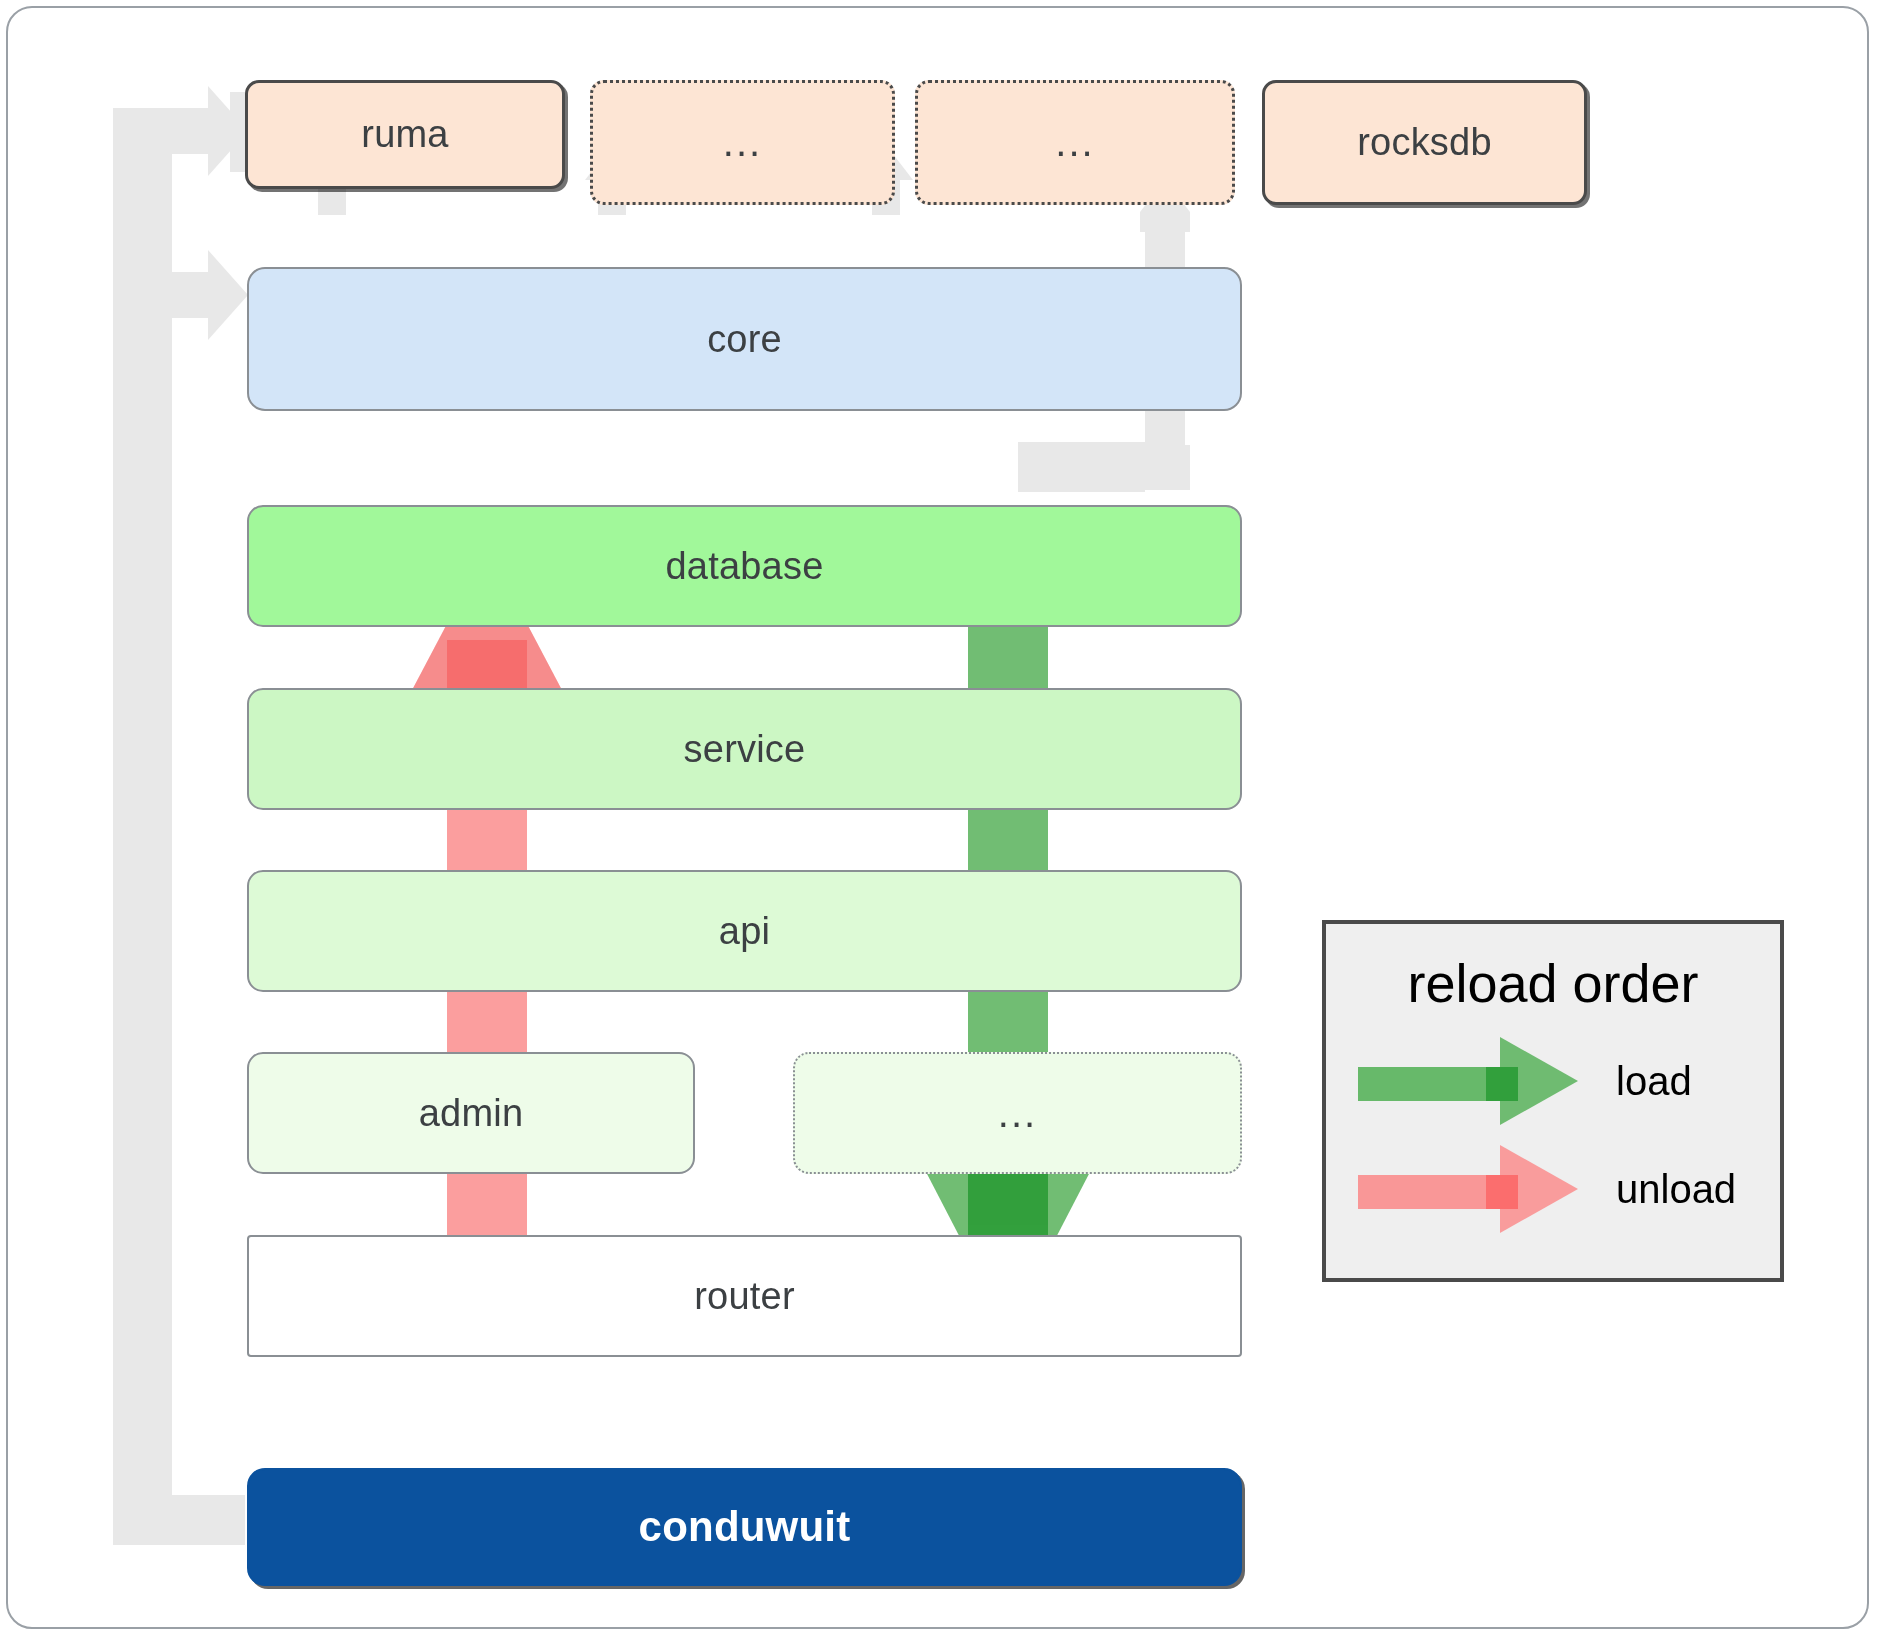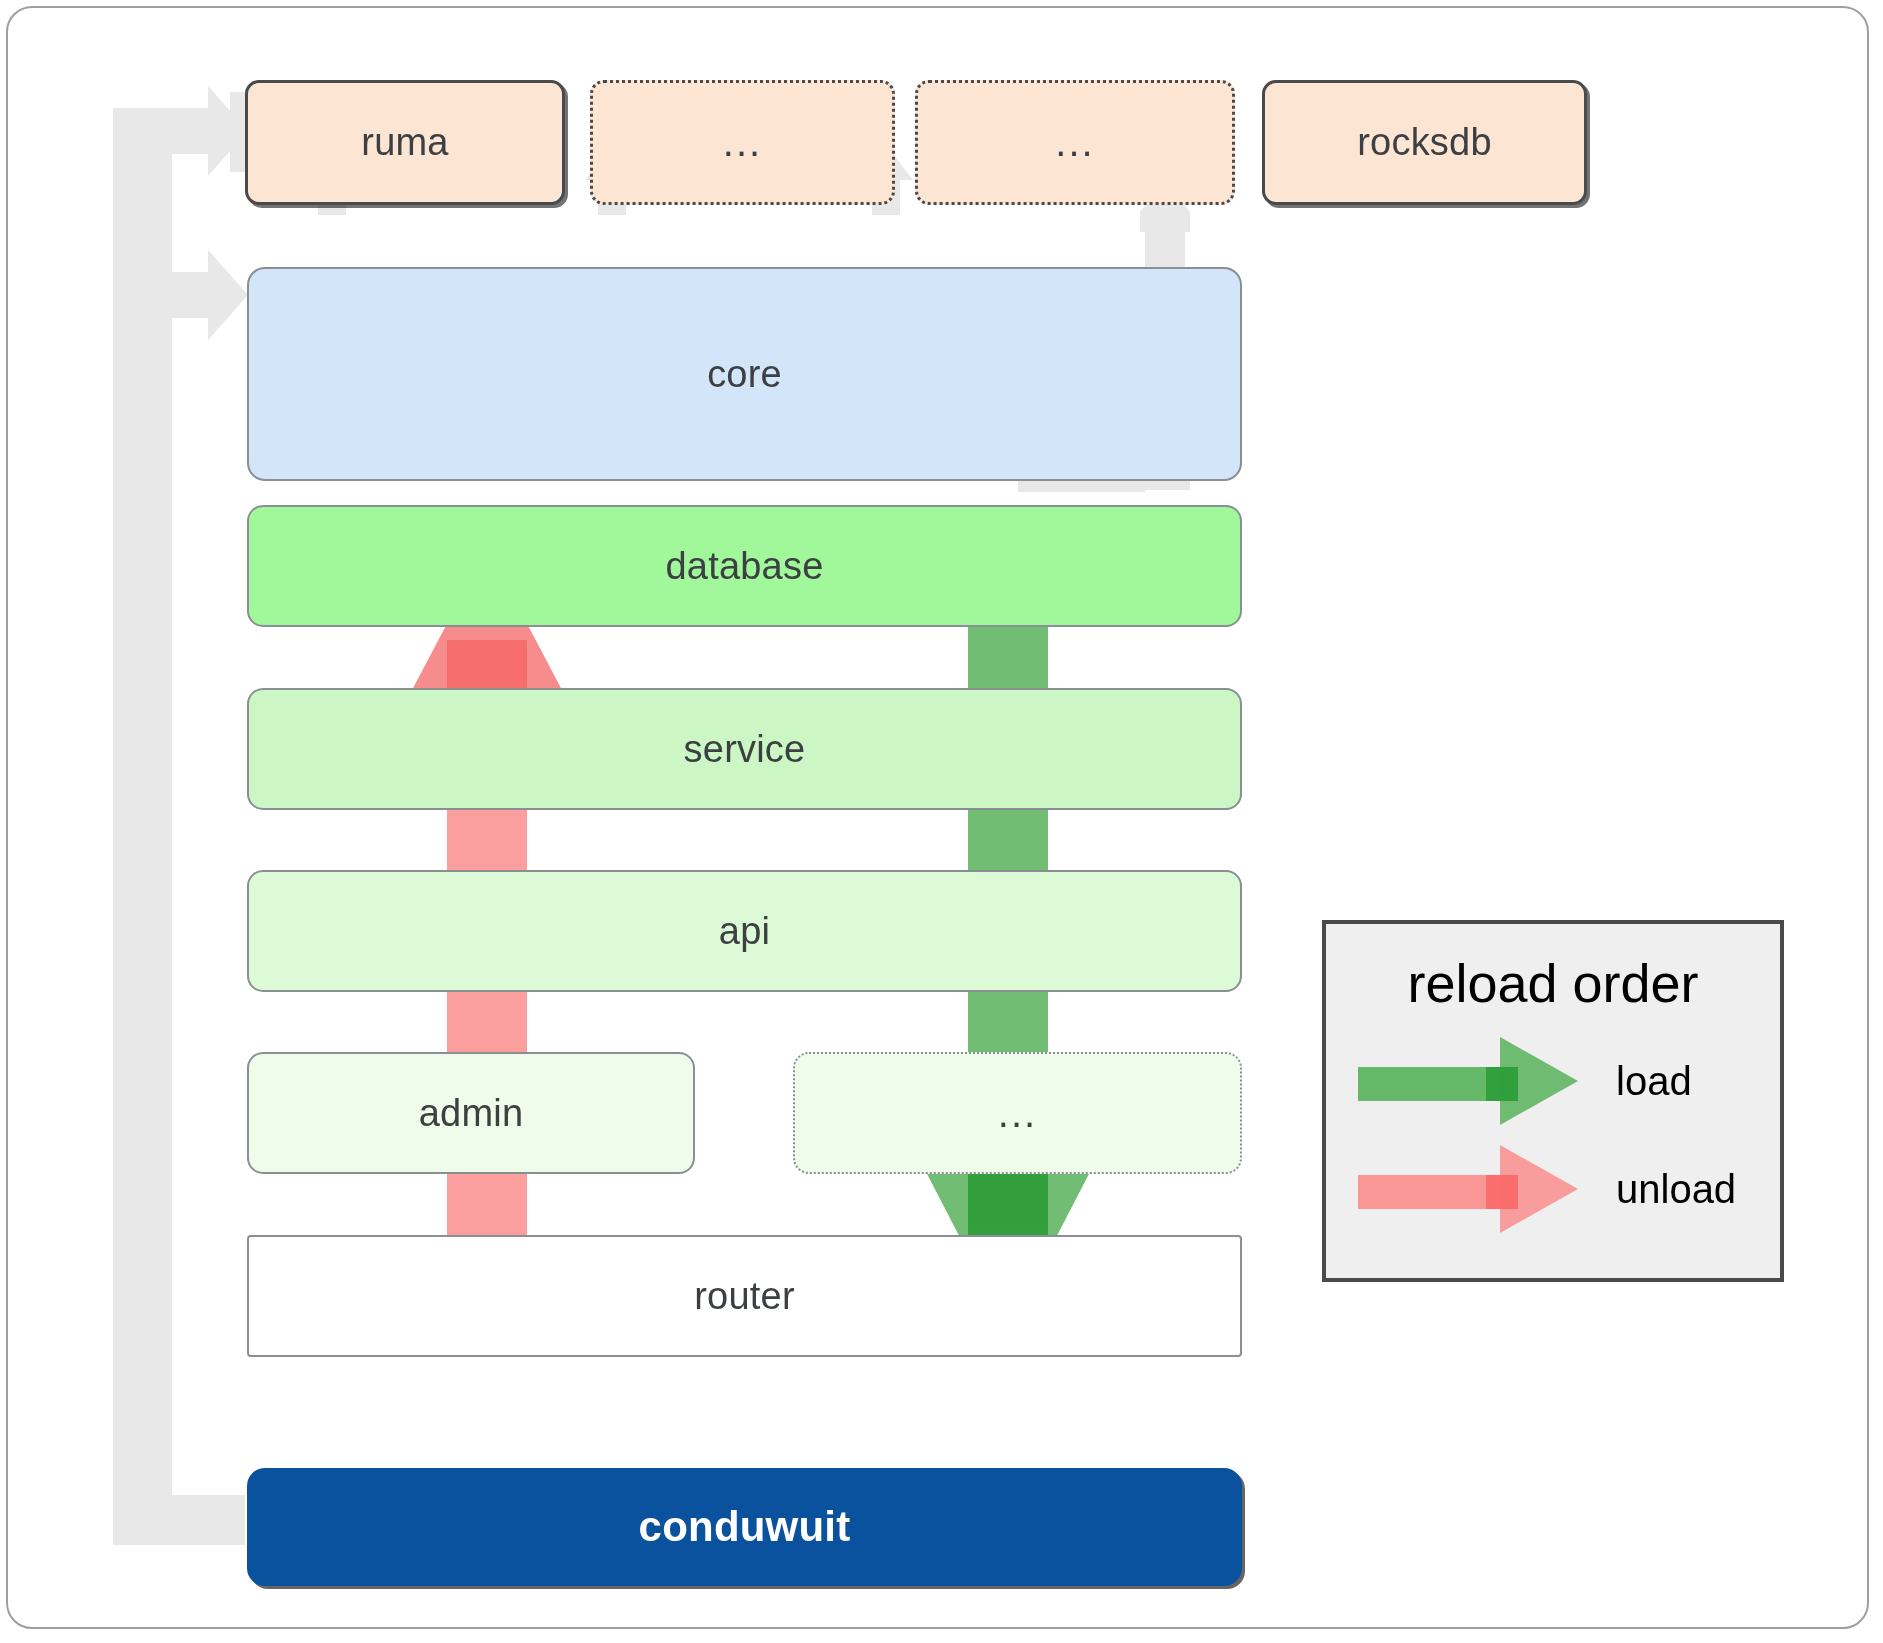--- a/index.html
+++ b/index.html
@@ -185,37 +185,37 @@
       <polygon points="487,548 583,730 391,730" fill="#ef6a6a" opacity="0.35"></polygon>
     </g>
 
     <g>
       <rect x="968" y="565" width="80" height="660" fill="#58b25b" opacity="0.85"></rect>
       <polygon points="1008,1330 912,1145 1104,1145" fill="#58b25b" opacity="0.85"></polygon>
       <rect x="968" y="1145" width="80" height="90" fill="#2f9e3a" opacity="0.95"></rect>
     </g>
   </svg>
 
-  <div class="node orange orange-shadow" style="left:245px; top:80px; width:320px; height:125px;">
+  <div class="node orange orange-shadow" style="left:245px; top:80px; width:320px; height:109px;">
     <span>ruma</span>
   </div>
 
   <div class="node orange dotted dots" style="left:590px; top:80px; width:305px; height:125px;">
     <span>...</span>
   </div>
 
   <div class="node orange dotted dots" style="left:915px; top:80px; width:320px; height:125px;">
     <span>...</span>
   </div>
 
   <div class="node orange orange-shadow" style="left:1262px; top:80px; width:325px; height:125px;">
     <span>rocksdb</span>
   </div>
 
-  <div class="node core" style="left:247px; top:267px; width:995px; height:214px;">
+  <div class="node core" style="left:247px; top:267px; width:995px; height:144px;">
     <span>core</span>
   </div>
 
   <div class="node db" style="left:247px; top:505px; width:995px; height:122px;">
     <span>database</span>
   </div>
 
   <div class="node svc" style="left:247px; top:688px; width:995px; height:122px;">
     <span>service</span>
   </div>

